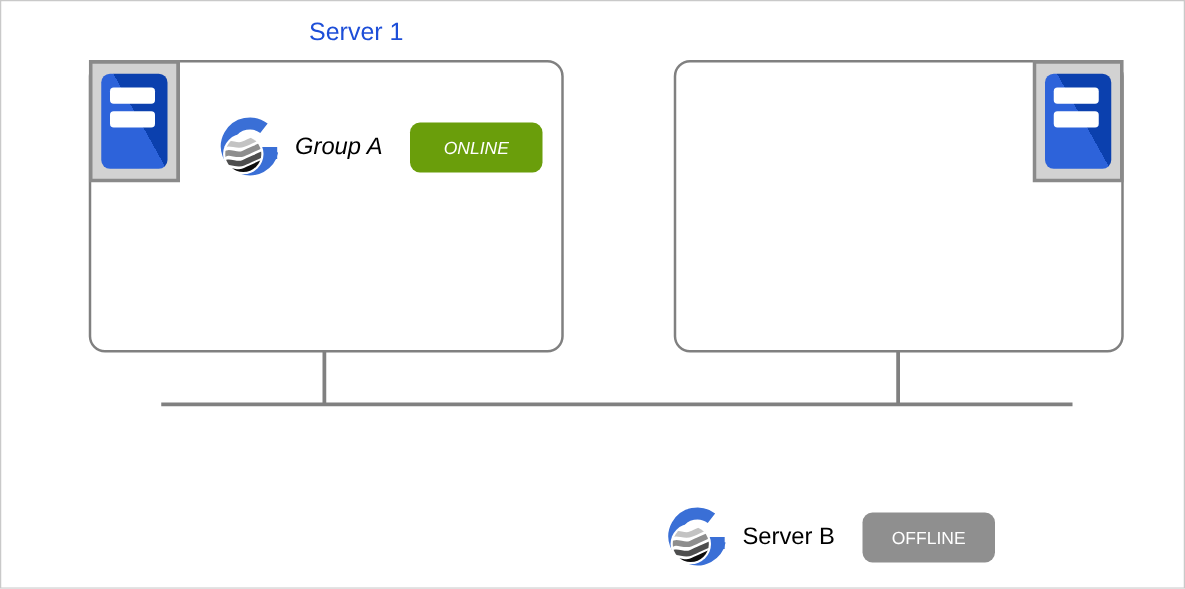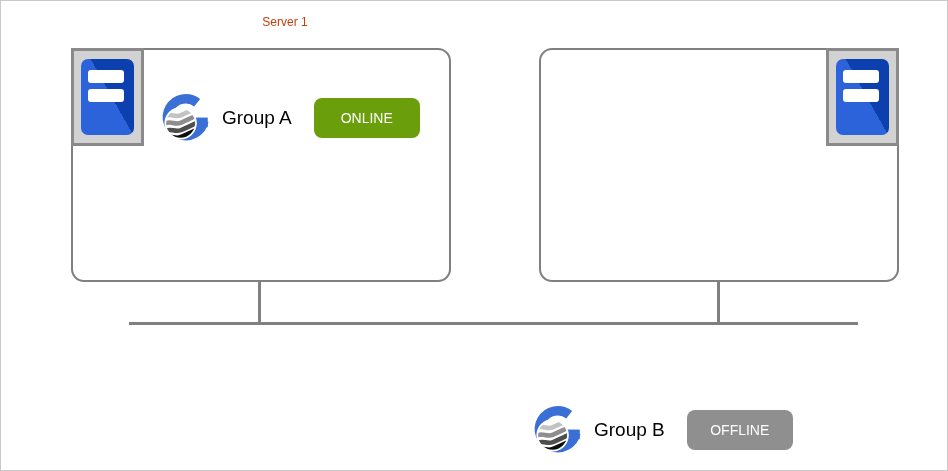--- a/index.html
+++ b/index.html
@@ -13,22 +13,22 @@
     width: 946px;
     height: 469px;
     border: 1px solid #c9c9c9;
     background: #ffffff;
     overflow: hidden;
   }
   .server-label {
     position: absolute;
     width: 160px;
     text-align: center;
-    font-size: 12px;
-    color: #c2410c;
+    font-size: 20px;
+    color: #1d4ed8;
     top: 14px;
   }
   .server-label.s1 { left: 204px; }
   .server-label.s2 { left: 615px; }
 
   .server-box {
     position: absolute;
     top: 47px;
     box-sizing: border-box;
     border: 2.5px solid #808080;
@@ -49,21 +49,21 @@
   .tower-wrap.t2 { left: 825px; }
   .tower-wrap svg { display: block; width: 100%; height: 100%; }
 
   .group-row {
     position: absolute;
     display: flex;
     align-items: center;
     height: 58px;
     z-index: 4;
   }
-  .group-row.ga { left: 156px; top: 88px; }
+  .group-row.ga { left: 170px; top: 88px; font-style: italic; }
   .group-row.gb { left: 528px; top: 400px; }
   .group-logo {
     width: 56px;
     height: 58px;
     flex: 0 0 auto;
   }
   .group-logo svg { display: block; width: 100%; height: 100%; }
   .group-name {
     margin-left: 9px;
     font-size: 19px;
@@ -170,17 +170,17 @@
   <div class="connector-v c1"></div>
   <div class="connector-v c2"></div>
   <div class="bus-line"></div>
 
   <div class="group-row gb">
     <span class="group-logo">
       <svg viewBox="0 0 64 64">
           <use href="#sym-glogo"></use>
         </svg>
     </span>
-    <span class="group-name">Group B</span>
+    <span class="group-name">Server B</span>
     <span class="status-badge" style="background-color: rgb(143, 143, 143);">OFFLINE</span>
   </div>
 
 </div>
 
 </body></html>

